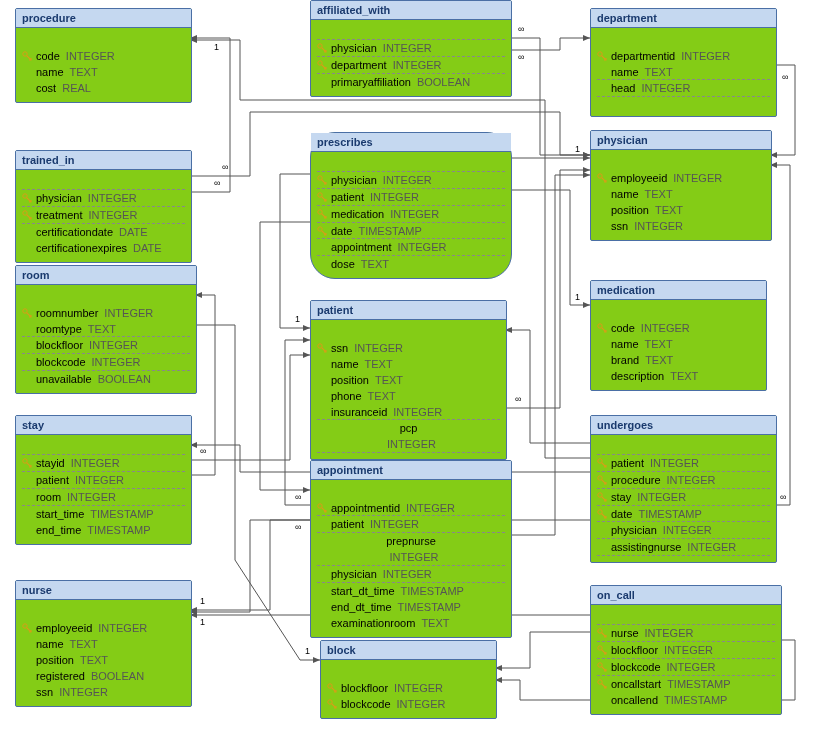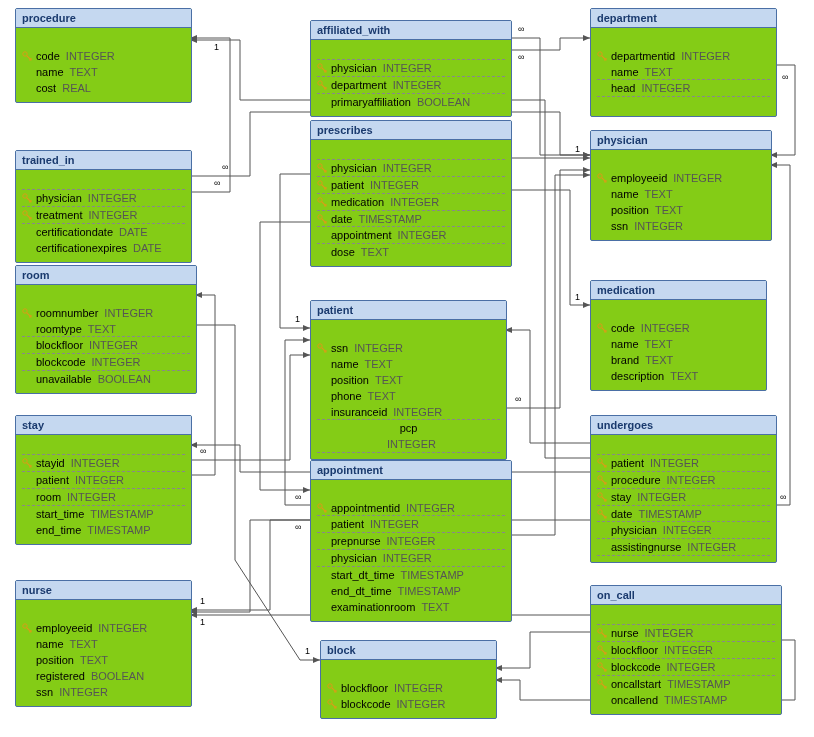--- a/index.html
+++ b/index.html
@@ -293,21 +293,21 @@
           <span class="col-name">registered</span>
           <span class="col-type">BOOLEAN</span>
         </div>
         <div class="col">
           <span class="spacer"></span>
           <span class="col-name">ssn</span>
           <span class="col-type">INTEGER</span>
         </div>
       </div>
     </div>
-    <div class="table" style="left: 310px; top: 20px; width: 200px;">
+    <div class="table" style="left: 310px; top: 0; width: 200px;">
       <div class="table-header">affiliated_with</div>
       <div class="table-body">
         <div class="col" style="border-top: 1px dashed rgb(136, 136, 136); border-bottom: 1px dashed rgb(136, 136, 136); margin: -1px 0px 0px;">
           <span class="key-icon">
             <svg viewBox="0 0 10 10" width="10" height="10">
               <circle cx="3" cy="3" r="2.2" fill="none" stroke="#d4a017" stroke-widthububble="1.2"></circle>
               <path d="M4.5 4.5 L9 9 M7 9 L9 9 L9 7" stroke="#d4a017" stroke-width="1.2" fill="none"></path>
             </svg>
           </span>
           <span class="col-name">physician</span>
@@ -323,21 +323,21 @@
           <span class="col-name">department</span>
           <span class="col-type">INTEGER</span>
         </div>
         <div class="col">
           <span class="spacer"></span>
           <span class="col-name">primaryaffiliation</span>
           <span class="col-type">BOOLEAN</span>
         </div>
       </div>
     </div>
-    <div class="table" style="left: 310px; top: 120px; width: 200px;">
+    <div class="table" style="left: 310px; top: 132px; width: 200px; border-radius: 25px;">
       <div class="table-header">prescribes</div>
       <div class="table-body">
         <div class="col" style="border-top: 1px dashed rgb(136, 136, 136); border-bottom: 1px dashed rgb(136, 136, 136); margin: -1px 0px 0px;">
           <span class="key-icon">
             <svg viewBox="0 0 10 10" width="10" height="10">
               <circle cx="3" cy="3" r="2.2" fill="none" stroke="#d4a017" stroke-widthububble="1.2"></circle>
               <path d="M4.5 4.5 L9 9 M7 9 L9 9 L9 7" stroke="#d4a017" stroke-width="1.2" fill="none"></path>
             </svg>
           </span>
           <span class="col-name">physician</span>
@@ -436,21 +436,21 @@
             </svg>
           </span>
           <span class="col-name">appointmentid</span>
           <span class="col-type">INTEGER</span>
         </div>
         <div class="col" style="border-top: 1px dashed rgb(136, 136, 136); border-bottom: 1px dashed rgb(136, 136, 136); margin: -1px 0px 0px;">
           <span class="spacer"></span>
           <span class="col-name">patient</span>
           <span class="col-type">INTEGER</span>
         </div>
-        <div class="col" style="border-top: 1px dashed rgb(136, 136, 136); border-bottom: 1px dashed rgb(136, 136, 136); margin: -1px 0px 0px;">
+        <div class="col" style="border-top: 1px dashed rgb(136, 136, 136); border-bottom: 1px dashed rgb(136, 136, 136); margin: -1px 0px 0px; flex-direction: column;">
           <span class="spacer"></span>
           <span class="col-name">prepnurse</span>
           <span class="col-type">INTEGER</span>
         </div>
         <div class="col" style="border-top: 1px dashed rgb(136, 136, 136); border-bottom: 1px dashed rgb(136, 136, 136); margin: -1px 0px 0px;">
           <span class="spacer"></span>
           <span class="col-name">physician</span>
           <span class="col-type">INTEGER</span>
         </div>
         <div class="col">

